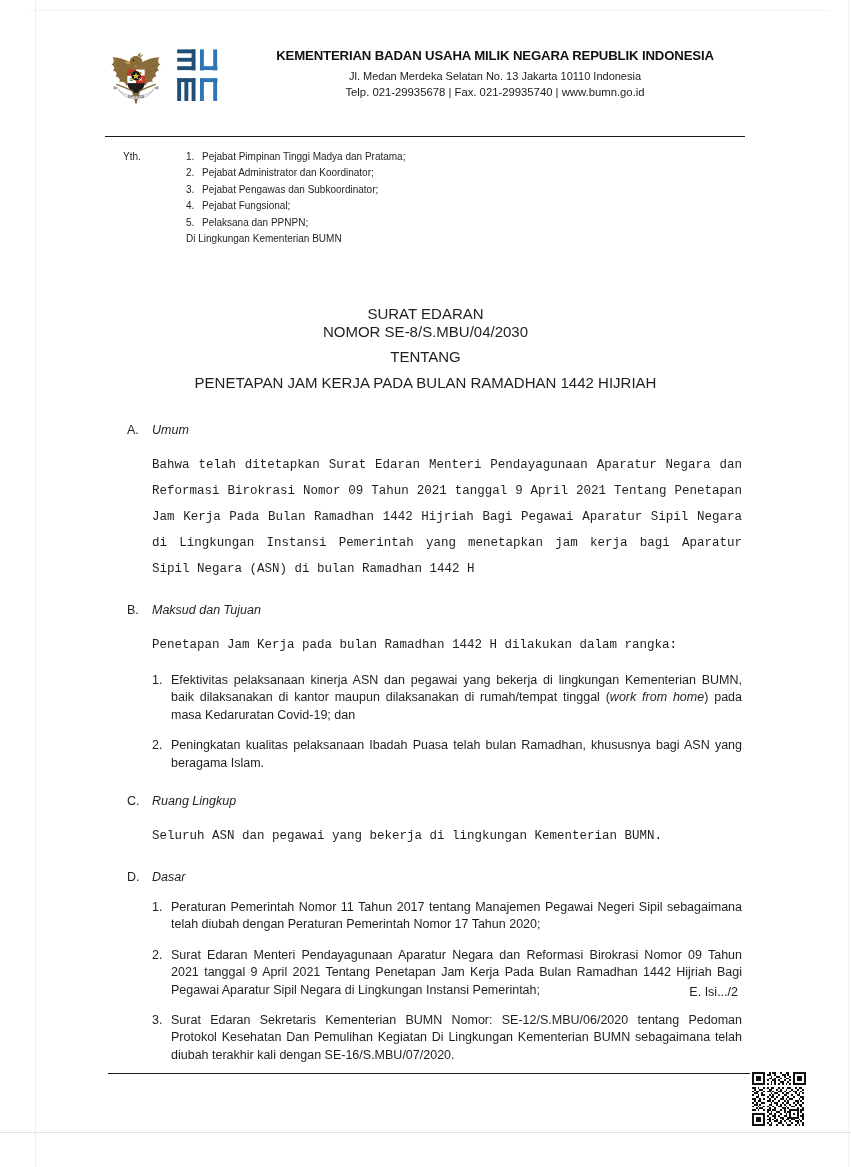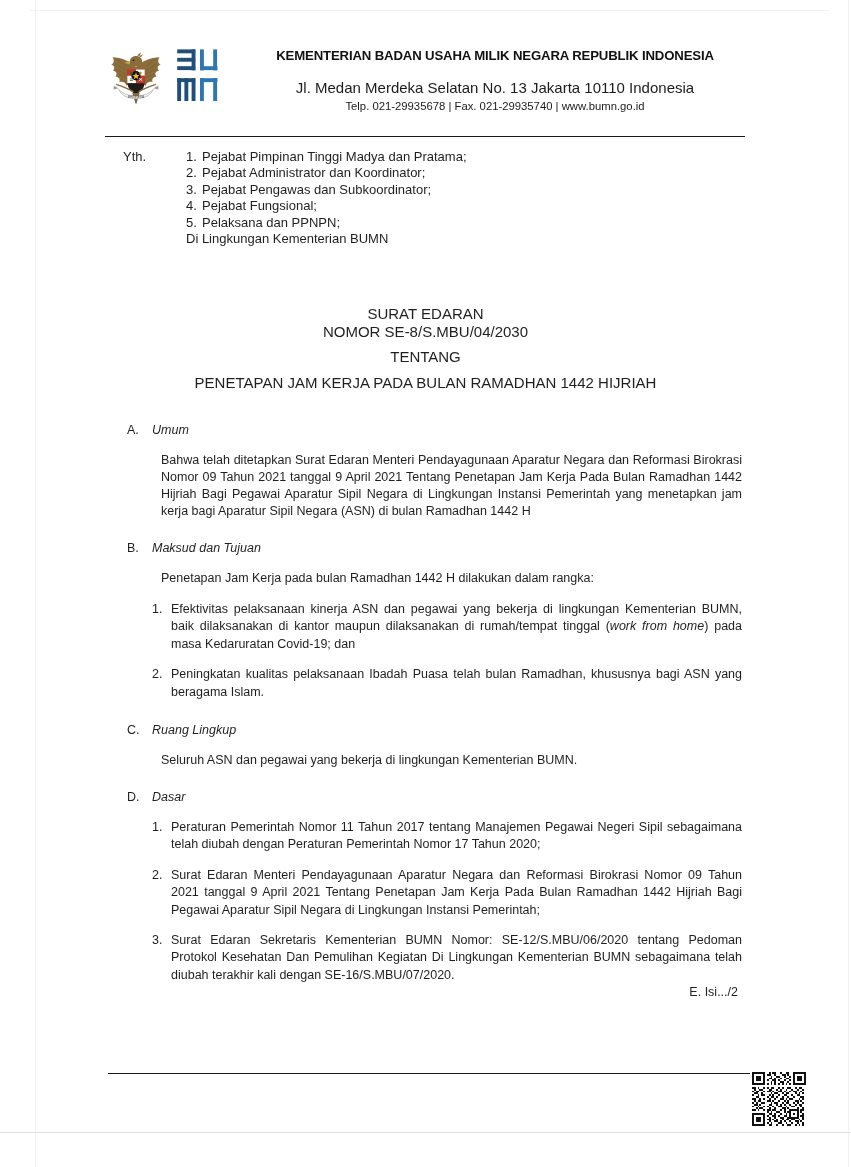--- a/index.html
+++ b/index.html
@@ -71,43 +71,43 @@
   }
   .inst-name {
     font-size: 13.2px;
     font-weight: bold;
     letter-spacing: -0.15px;
     line-height: 1.25;
     color: #111;
     white-space: nowrap;
   }
   .inst-addr {
-    font-size: 15px;
+    font-size: 11px;
     line-height: 1.45;
     color: #1b1b1b;
-    margin-top: 12px;
+    margin-top: 4px;
   }
   .inst-contact {
     font-size: 11.3px;
     line-height: 1.45;
     color: #1b1b1b;
   }
   .rule-top {
     position: absolute;
     left: 105px; top: 136px;
     width: 640px; height: 0;
     border-top: 1.4px solid #1a1a1a;
   }
 
   
   .addressee {
     position: absolute;
     left: 123px; top: 149px;
     display: flex;
-    font-size: 13px;
+    font-size: 10px;
     line-height: 16.4px;
     color: #1f1f1f;
   }
   .yth-label { width: 63px; flex: 0 0 auto; }
   .yth-list { flex: 1 1 auto; }
   .yth-row { display: flex; white-space: nowrap; }
   .yth-num { width: 16px; flex: 0 0 auto; }
   .yth-tail { padding-left: 0; }
 
   
@@ -133,23 +133,24 @@
   .sec { margin-bottom: 0; }
   .sec-head {
     display: flex;
     line-height: 17px;
     margin-bottom: 13px;
   }
   .sec-letter { width: 25px; flex: 0 0 auto; }
   .sec-title { flex: 1 1 auto; font-style: italic; }
   .para {
     text-align: justify;
-    line-height: 17px;
-    margin-left: 34px;
+    line-height: 26px;
+    margin-left: 25px;
     margin-bottom: 14px;
+    font-family: Liberation Mono, monospace;
   }
   .para-last { margin-bottom: 0; }
   .numlist {
     margin-left: 25px;
   }
   .numitem {
     display: flex;
     margin-bottom: 13px;
     line-height: 17.4px;
   }

